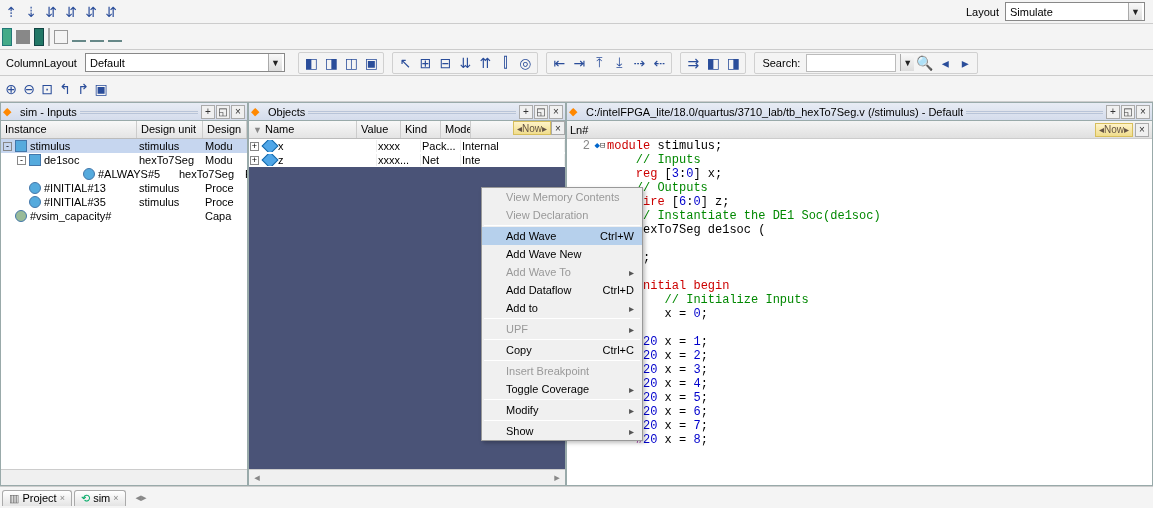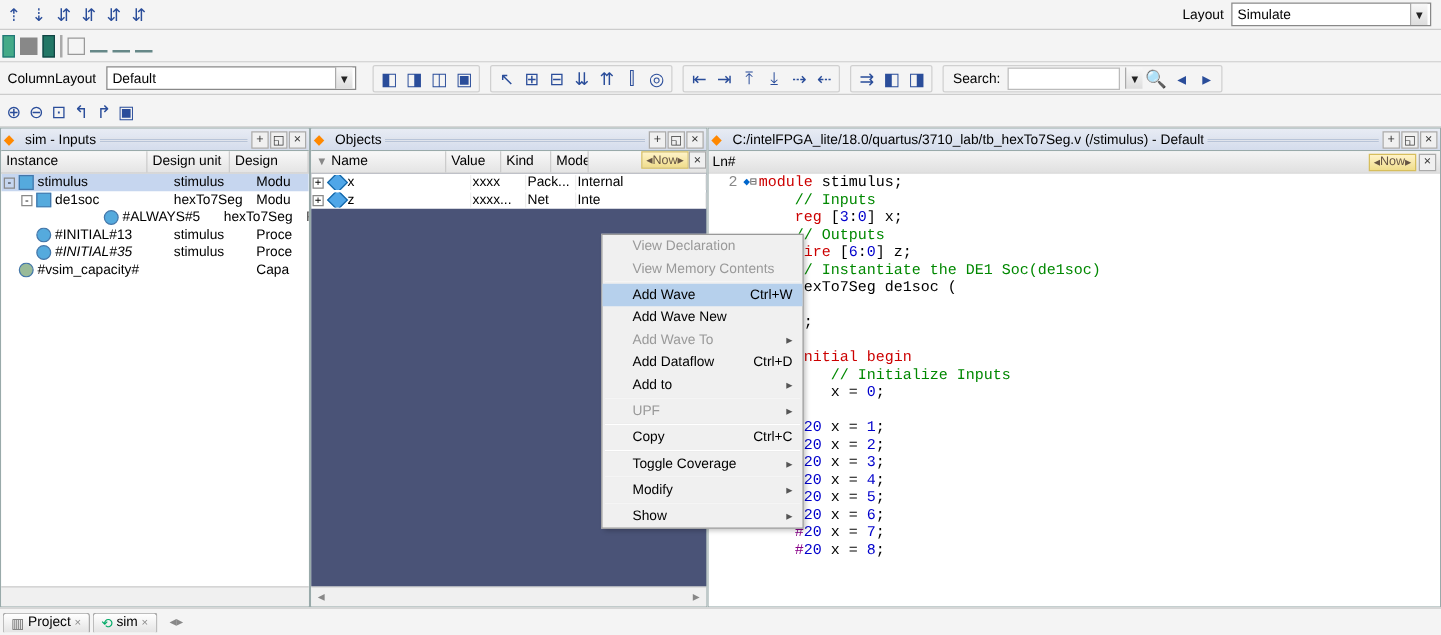--- a/index.html
+++ b/index.html
@@ -230,21 +230,21 @@
   <div class="toolbar-icons">
     <span class="tb-icon">⇡</span>
     <span class="tb-icon">⇣</span>
     <span class="tb-icon">⇵</span>
     <span class="tb-icon">⇵</span>
     <span class="tb-icon">⇵</span>
     <span class="tb-icon">⇵</span>
   </div>
   <div class="layout-row">
     <span class="cl-label">Layout</span>
-    <div class="select" style="width:160px">
+    <div class="select" style="width:140px">
       <span style="flex:1">Simulate</span>
       <span class="select-arrow">▼</span>
     </div>
   </div>
 </div>
 
 <div class="toolbar-row">
   <div class="toolbar-icons" style="gap:4px">
     <span style="width:10px;height:18px;background:#4a8;border:1px solid #277"></span>
     <span style="width:14px;height:14px;background:#888"></span>
@@ -318,21 +318,21 @@
       <span class="tb-icon-sm">◆</span>
       <span>sim - Inputs</span>
       <span class="stripe"></span>
       <div class="panel-btns">
         <span class="pbtn">+</span>
         <span class="pbtn">◱</span>
         <span class="pbtn">×</span>
       </div>
     </div>
     <div class="col-headers">
-      <div class="col-h" style="width:117px">Instance</div>
+      <div class="col-h" style="width:136px">Instance</div>
       <div class="col-h" style="width:66px">Design unit</div>
       <div class="col-h" style="flex:1">Design</div>
     </div>
     <div class="tree-area" id="sim-tree">
         <div class="tree-row sel">
           <div class="cell" style="width: 136px; display: flex; align-items: center;">
             <span class="indent" style="width: 0px;"></span>
             <span class="twisty">-</span>
             <span style="width: 12px; height: 12px; display: inline-block; background: rgb(85, 170, 221); border: 1px solid rgb(68, 119, 170); border-radius: 0px; margin-right: 3px;"></span>
             <span>stimulus</span>
@@ -364,21 +364,21 @@
           <div class="cell" style="width: 136px; display: flex; align-items: center;">
             <span class="indent" style="width: 14px;"></span>
             <span style="width: 12px; display: inline-block;"></span>
             <span style="width: 12px; height: 12px; display: inline-block; background: rgb(85, 170, 221); border: 1px solid rgb(68, 119, 170); border-radius: 50%; margin-right: 3px;"></span>
             <span>#INITIAL#13</span>
           </div>
           <div class="cell" style="width: 66px;">stimulus</div>
           <div class="cell" style="flex: 1 1 0%;">Proce</div>
         </div>
         <div class="tree-row">
-          <div class="cell" style="width: 136px; display: flex; align-items: center; font-style: italic;">
+          <div class="cell" style="width: 136px; display: flex; align-items: center;">
             <span class="indent" style="width: 14px;"></span>
             <span style="width: 12px; display: inline-block;"></span>
             <span style="width: 12px; height: 12px; display: inline-block; background: rgb(85, 170, 221); border: 1px solid rgb(68, 119, 170); border-radius: 50%; margin-right: 3px;"></span>
             <span>#INITIAL#35</span>
           </div>
           <div class="cell" style="width: 66px;">stimulus</div>
           <div class="cell" style="flex: 1 1 0%;">Proce</div>
         </div>
         <div class="tree-row">
           <div class="cell" style="width: 136px; display: flex; align-items: center;">
@@ -435,24 +435,24 @@
               <span> z</span>
             </div>
             <div class="obj-cell" style="width: 44px;">xxxx...</div>
             <div class="obj-cell" style="width: 40px;">Net</div>
             <div class="obj-cell" style="flex: 1 1 0%;">Inte</div>
           </div>
         </div>
 
       <div class="ctx-menu" id="ctx-menu">
           <div class="ctx-item dis">
+            <span>View Memory Contents</span>
+          </div>
+          <div class="ctx-item dis">
             <span>View Declaration</span>
-          </div>
-          <div class="ctx-item dis">
-            <span>View Memory Contents</span>
           </div>
           <div class="ctx-sep"></div>
           <div class="ctx-item sel">
             <span>Add Wave</span>
             <span>Ctrl+W</span>
           </div>
           <div class="ctx-item">
             <span>Add Wave New</span>
           </div>
           <div class="ctx-item dis">
@@ -471,20 +471,23 @@
           <div class="ctx-item dis">
             <span>UPF</span>
             <span class="sub-arrow">▸</span>
           </div>
           <div class="ctx-sep"></div>
           <div class="ctx-item">
             <span>Copy</span>
             <span>Ctrl+C</span>
           </div>
           <div class="ctx-sep"></div>
+          <div class="ctx-item dis">
+            <span>Insert Breakpoint</span>
+          </div>
           <div class="ctx-item">
             <span>Toggle Coverage</span>
             <span class="sub-arrow">▸</span>
           </div>
           <div class="ctx-sep"></div>
           <div class="ctx-item">
             <span>Modify</span>
             <span class="sub-arrow">▸</span>
           </div>
           <div class="ctx-sep"></div>

